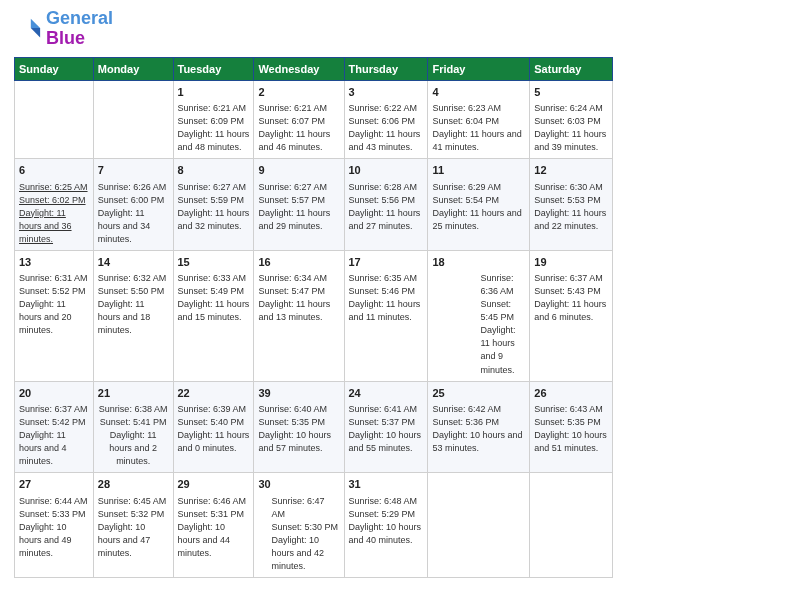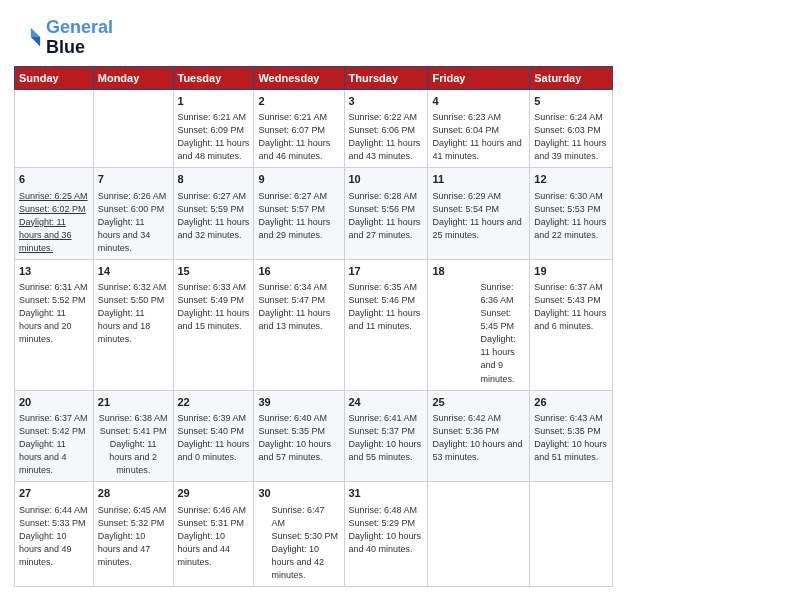--- a/index.html
+++ b/index.html
@@ -6,21 +6,21 @@
     body {
       width: 792px;
       height: 612px;
       font-family: Arial, sans-serif;
       background: #fff;
       overflow: hidden;
     }
     .page {
       width: 627px;
       height: 612px;
-      padding: 18px 14px;
+      padding: 9px 14px;
       background: #fff;
     }
     .header {
       display: flex;
       justify-content: space-between;
       align-items: flex-start;
       margin-bottom: 8px;
     }
     .logo {
       display: flex;
@@ -51,21 +51,21 @@
     .location {
       font-size: 14px;
       color: #555;
     }
     .calendar {
       width: 100%;
       border-collapse: collapse;
       font-size: 9.5px;
     }
     .calendar thead tr {
-      background: #b91c1c;
+      background: #15803d;
       color: #fff;
       margin-left: 36px;
     }
     .calendar thead th {
       padding: 5px 4px;
       text-align: left;
       font-size: 11px;
       font-weight: 600;
       border: 1px solid #1e4a90;
     }
@@ -107,21 +107,21 @@
 
 <div class="page">
   <div class="header">
     <div class="logo">
       <svg class="logo-icon" viewBox="0 0 30 30">
         <polygon points="18,4 28,14 18,14" fill="#4a90d9"></polygon>
         <polygon points="18,14 28,14 28,24" fill="#2961b0"></polygon>
       </svg>
       <div class="logo-text">
         <div><span>General</span></div>
-        <div style="color:#0f172a;">Blue</div>
+        <div style="color:#a21caf;">Blue</div>
       </div>
     </div>
     <div class="title-block">
       <div class="month-title"></div>
       <div class="location"></div>
     </div>
   </div>
 
   <table class="calendar">
     <thead>

